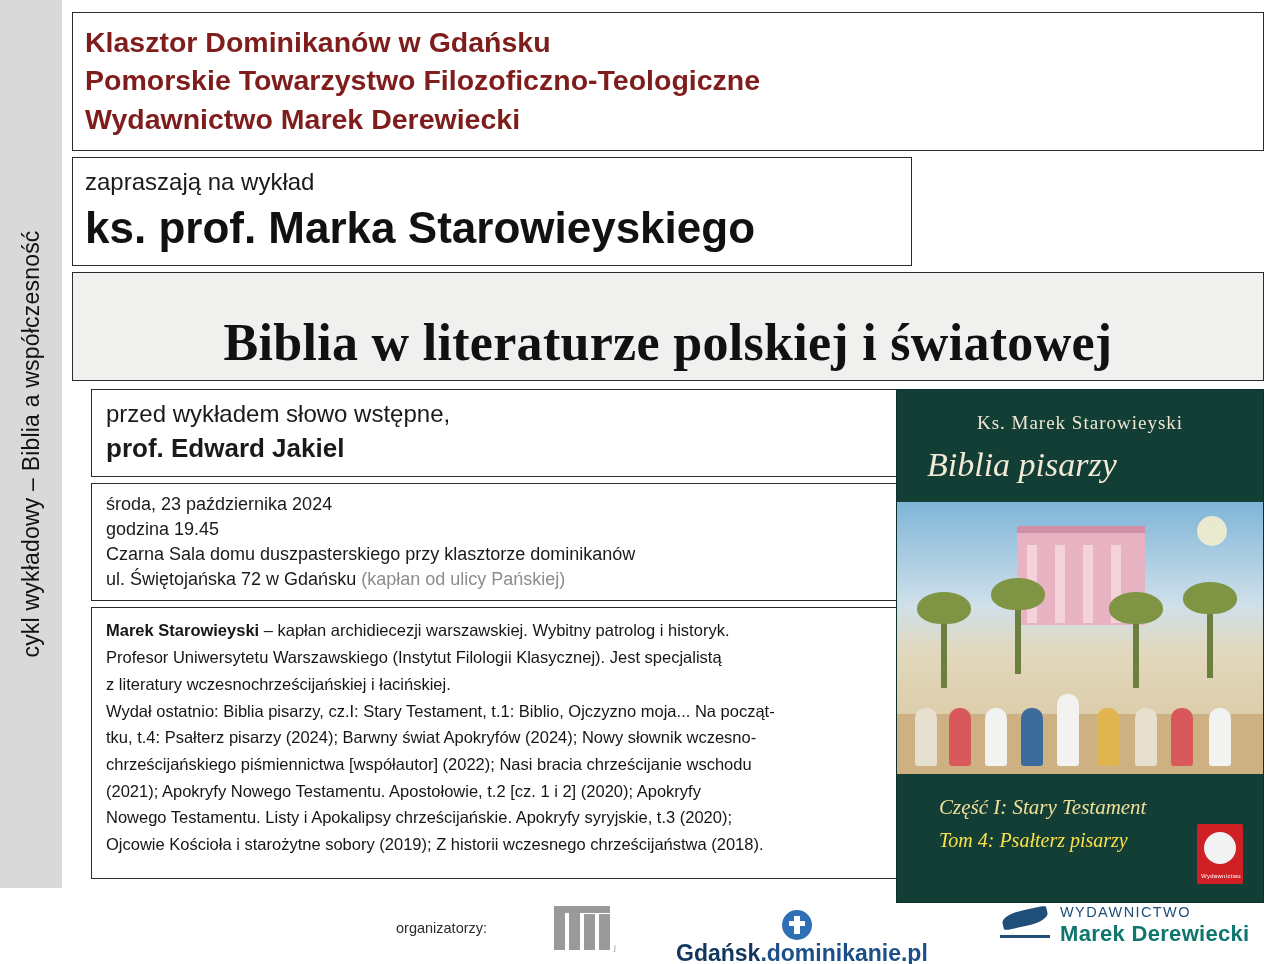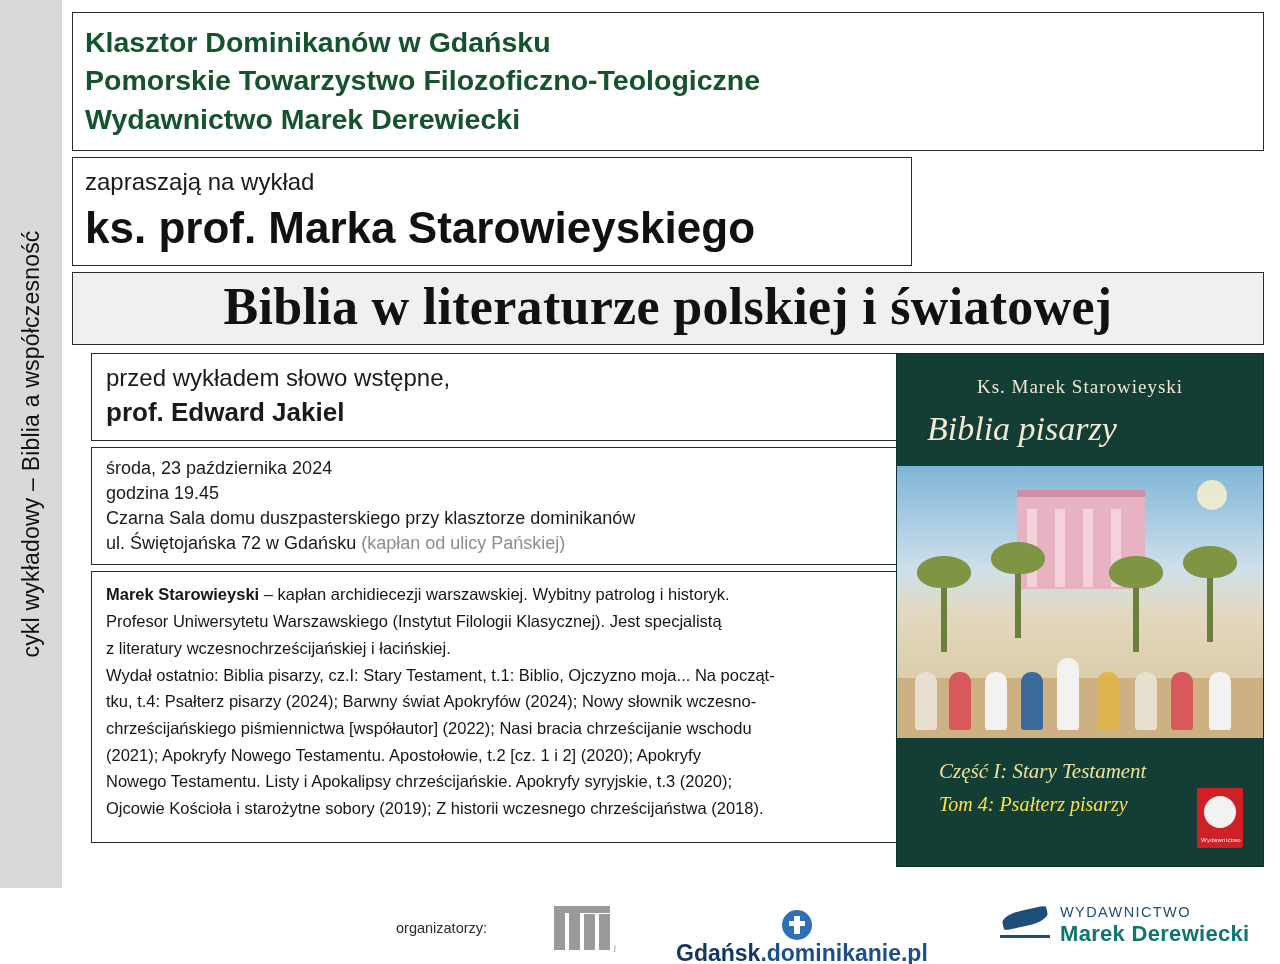--- a/index.html
+++ b/index.html
@@ -59,21 +59,21 @@
   
   .organizers {
     width: 1192px;
     padding: 10px 12px 12px 12px;
     margin-bottom: 6px;
   }
   .organizers .line {
     font-size: 28.5px;
     font-weight: bold;
     line-height: 1.35;
-    color: #14532d;
+    color: #7f1d1d;
     white-space: nowrap;
   }
 
   
   .invite {
     width: 840px;
     padding: 8px 12px 10px 12px;
     margin-bottom: 6px;
   }
   .invite .small {
@@ -98,20 +98,21 @@
     margin-bottom: 8px;
     text-align: center;
   }
   .title-band .title {
     font-family: "Liberation Serif", serif;
     font-size: 52px;
     font-weight: bold;
     letter-spacing: 0.3px;
     color: #111;
     white-space: nowrap;
+    margin-top: 36px;
   }
 
   
   .lower {
     position: relative;
     width: 1192px;
   }
   .left-col {
     width: 808px;
     margin-left: 19px;

